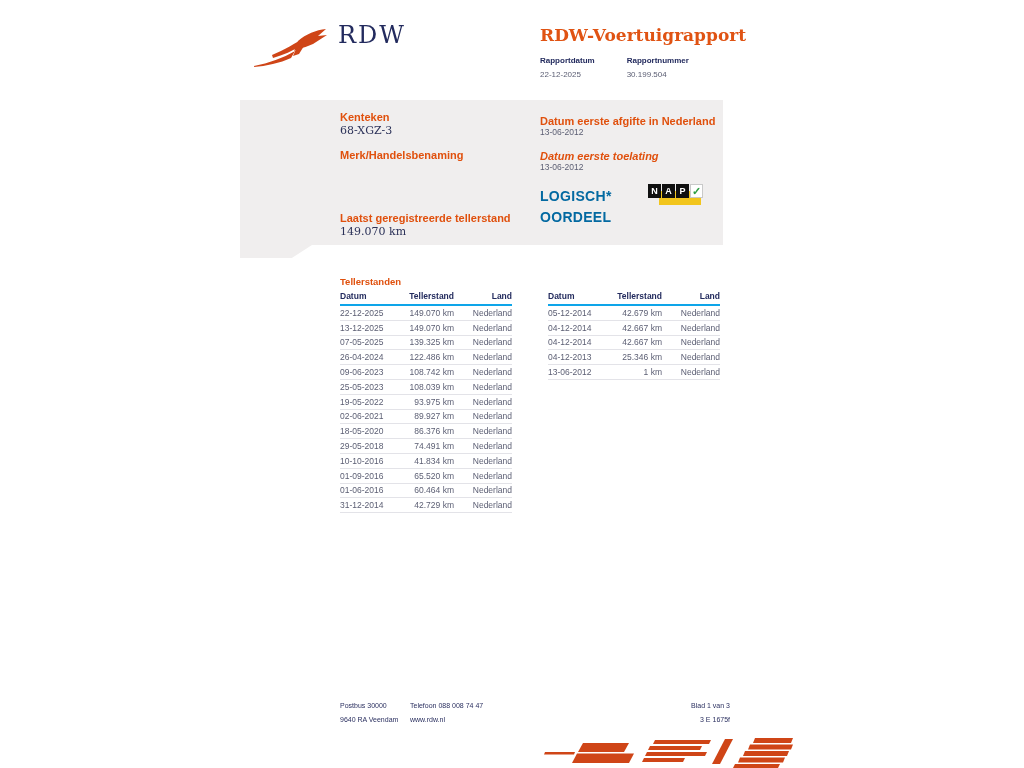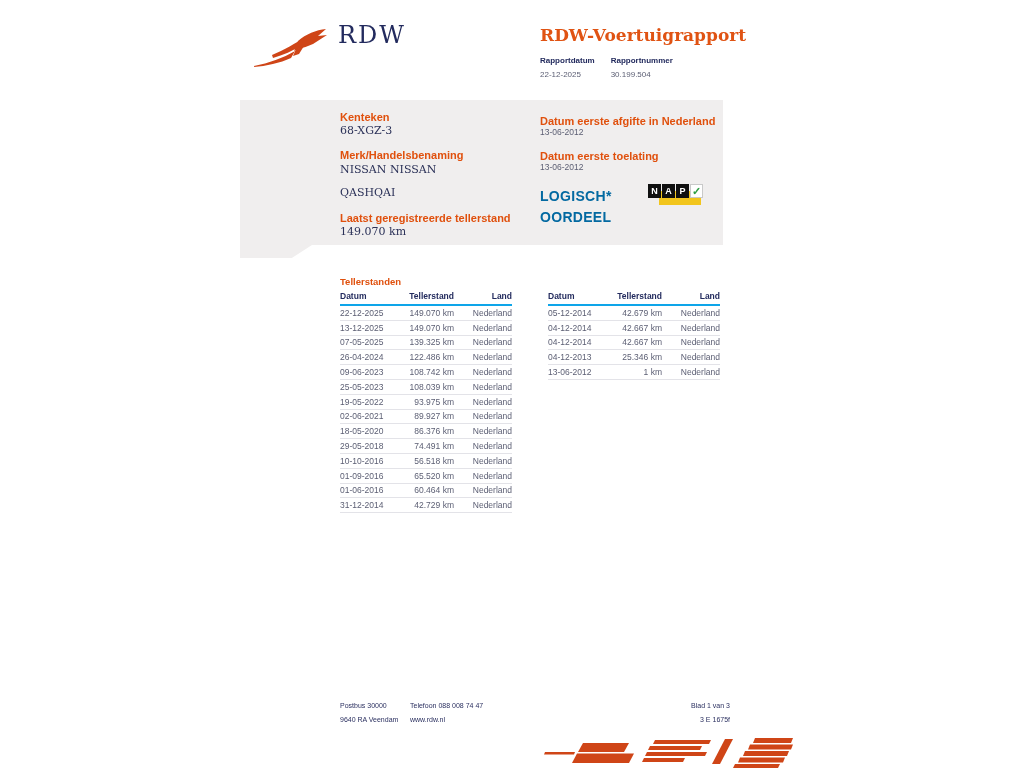--- a/index.html
+++ b/index.html
@@ -11,21 +11,21 @@
   
   .logo-bird { position:absolute; left:252px; top:26px; width:82px; height:44px; }
   .logo-text {
     position:absolute; left:338px; top:21px;
     font-family:"DejaVu Serif", serif; font-size:24px; letter-spacing:2px; color:#232b5e;
   }
   .report-title {
     position:absolute; left:540px; top:25px; width:220px;
     font-family:"DejaVu Serif", serif; font-weight:bold; font-size:17px; color:#e05313;
   }
-  .report-meta { position:absolute; left:540px; top:56px; display:flex; gap:16px; }
+  .report-meta { position:absolute; left:540px; top:56px; display:flex; gap:32px; }
   .meta-label { font-size:8px; font-weight:bold; color:#232b5e; }
   .meta-value { font-size:8px; color:#5b5e73; margin-top:5px; }
   
   .vbox { position:absolute; left:240px; top:100px; width:483px; height:145px; background:#f0eeee; }
   .vbox-tail {
     position:absolute; left:240px; top:245px; width:72px; height:13px; background:#f0eeee;
     clip-path:polygon(0 0, 100% 0, 72% 100%, 0 100%);
   }
   .vbox .olabel { position:absolute; font-size:11px; font-weight:bold; color:#e0500d; }
   .vbox .bigval { position:absolute; font-family:"DejaVu Serif", serif; font-size:11px; color:#2b3158; line-height:23px; }
@@ -90,27 +90,26 @@
     <div>
       <div class="meta-label">Rapportnummer</div>
       <div class="meta-value">30.199.504</div>
     </div>
   </div>
 
   <section class="vbox">
     <div class="olabel" style="left:100px; top:11px;">Kenteken</div>
     <div class="bigval" style="left:100px; top:19px;">68-XGZ-3</div>
     <div class="olabel" style="left:100px; top:49px;">Merk/Handelsbenaming</div>
-    <div class="bigval" style="left:100px; top:58px; width:140px;">NISSAN NISSAN QASHQAI</div>
     <div class="olabel" style="left:100px; top:112px;">Laatst geregistreerde tellerstand</div>
     <div class="bigval" style="left:100px; top:120px;">149.070 km</div>
 
     <div class="olabel" style="left:300px; top:15px;">Datum eerste afgifte in Nederland</div>
     <div class="smallval" style="left:300px; top:27px;">13-06-2012</div>
-    <div class="olabel" style="left:300px; top:50px;">Datum eerste toelating</div>
+    <div class="olabel" style="left:300px; top:50px;font-style:italic;">Datum eerste toelating</div>
     <div class="smallval" style="left:300px; top:62px;">13-06-2012</div>
 
     <div class="oordeel">
       <div>LOGISCH*</div>
       <div>OORDEEL</div>
     </div>
 
     <div class="nap">
       <div class="nap-shadow"></div>
       <div class="nap-tiles">
@@ -177,21 +176,21 @@
           <div class="tcell c1">86.376 km</div>
           <div class="tcell c2">Nederland</div>
         </div>
         <div class="trow">
           <div class="tcell c0">29-05-2018</div>
           <div class="tcell c1">74.491 km</div>
           <div class="tcell c2">Nederland</div>
         </div>
         <div class="trow">
           <div class="tcell c0">10-10-2016</div>
-          <div class="tcell c1">56.518 km</div>
+          <div class="tcell c1">41.834 km</div>
           <div class="tcell c2">Nederland</div>
         </div>
         <div class="trow">
           <div class="tcell c0">01-09-2016</div>
           <div class="tcell c1">65.520 km</div>
           <div class="tcell c2">Nederland</div>
         </div>
         <div class="trow">
           <div class="tcell c0">01-06-2016</div>
           <div class="tcell c1">60.464 km</div>

